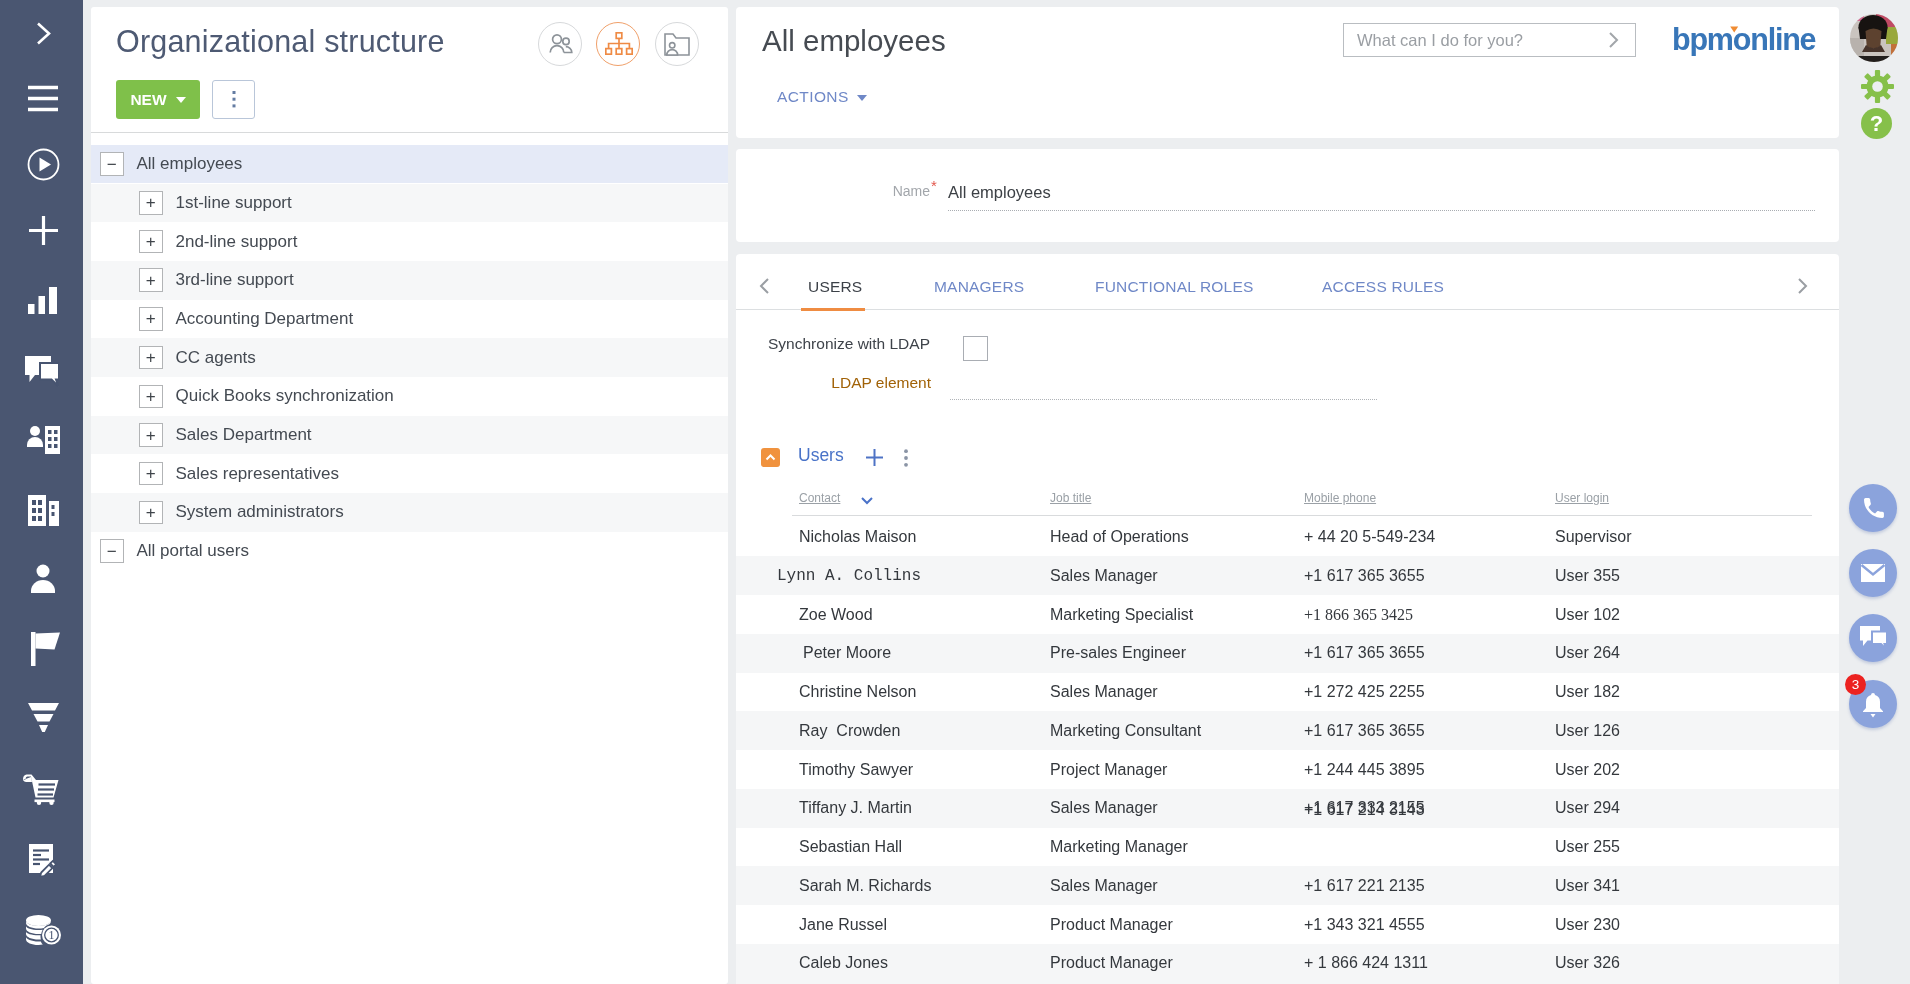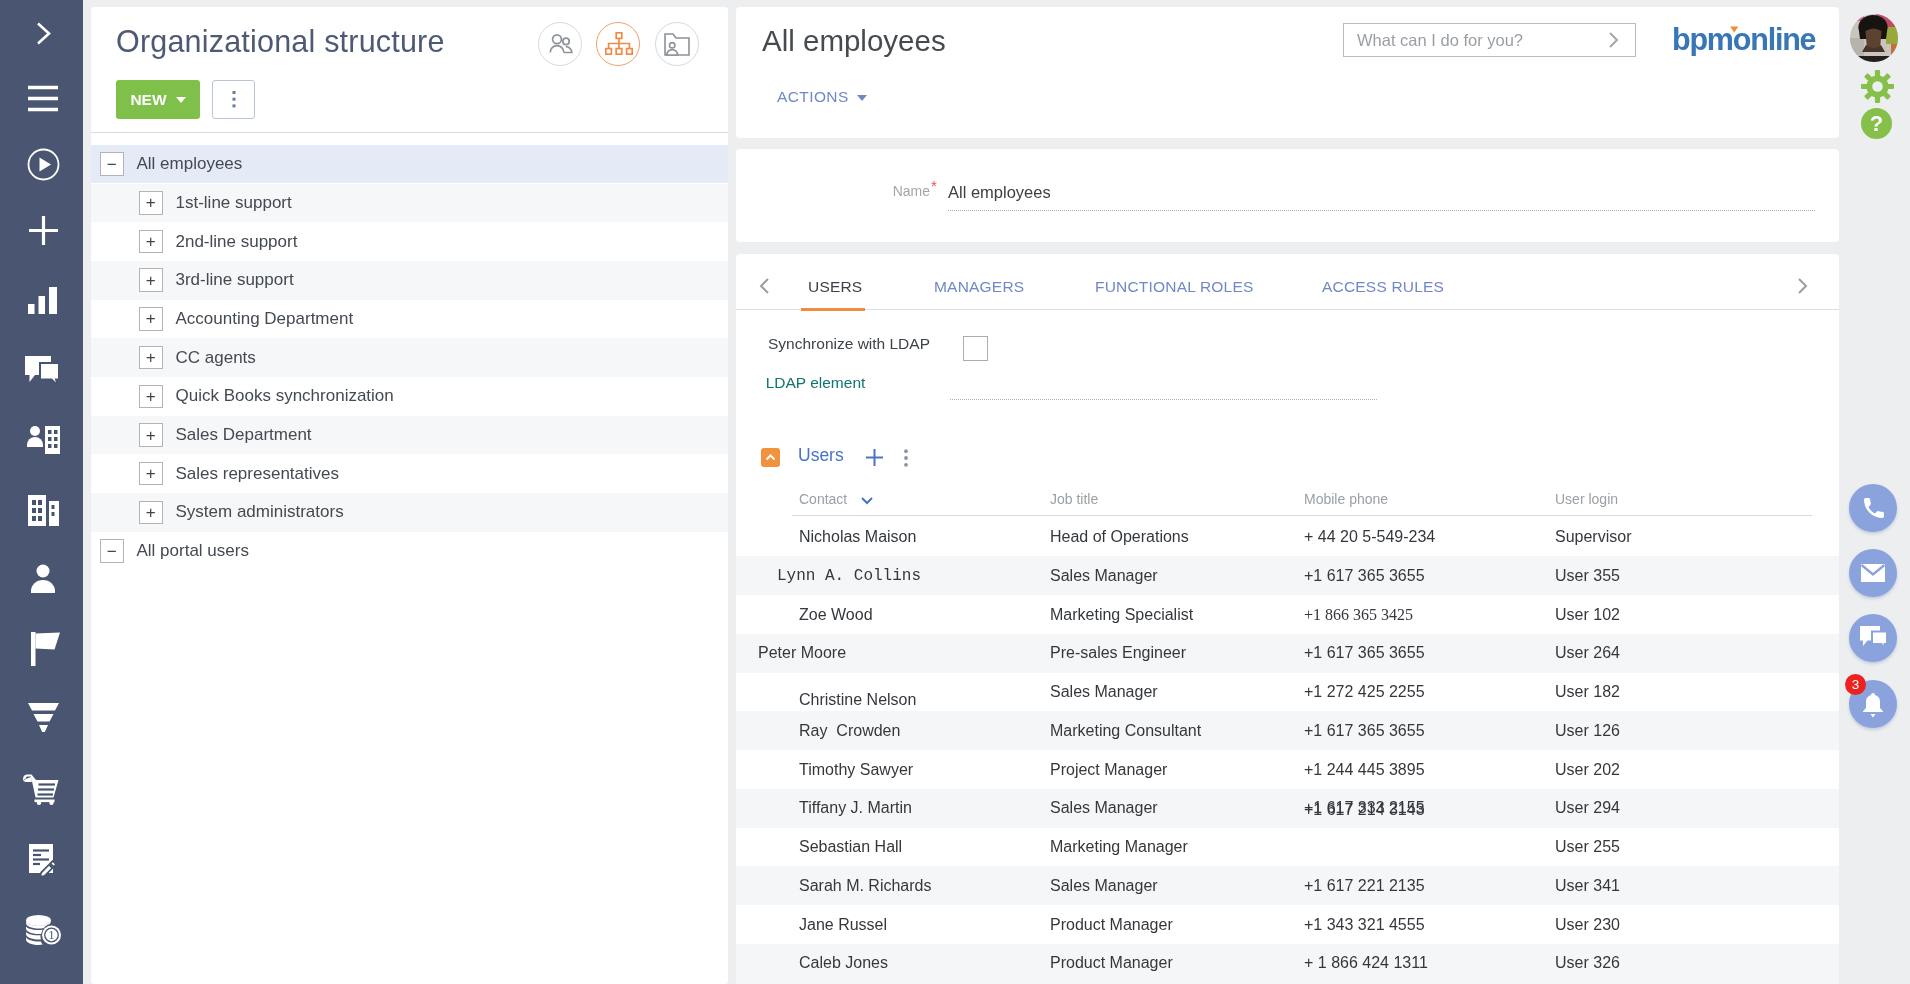--- a/index.html
+++ b/index.html
@@ -3,21 +3,21 @@
 <meta charset="utf-8">
 <style>
 * { margin:0; padding:0; box-sizing:border-box; }
 html,body { width:1910px; height:984px; overflow:hidden; background:#eceef0; font-family:"Liberation Sans", sans-serif; }
 .abs { position:absolute; }
 .card { position:absolute; background:#fff; }
 .sidebar { position:absolute; left:0; top:0; width:83px; height:984px; background:#4a5671; }
 .tree-row { position:absolute; left:91px; width:637px; height:38.7px; display:flex; align-items:center; font-size:17px; color:#444a52; }
 .pm { width:23.5px; height:23.5px; border:1px solid #b2b4b6; background:#fff; display:flex; align-items:center; justify-content:center; font-size:17px; color:#3f444a; line-height:1; flex:none; }
 .tab { position:absolute; top:277.5px; font-size:15.5px; color:#6f88c7; letter-spacing:0.2px; }
-.hdr { position:absolute; top:491px; font-size:14px; color:#9aa0a6; }
+.hdr { position:absolute; top:491px; font-size:12px; color:#9aa0a6;text-decoration:underline; }
 .cell { position:absolute; font-size:16px; color:#34383d; }
 .rowband { position:absolute; left:736px; width:1103px; height:39px; background:#f5f6f7; }
 .circbtn { position:absolute; width:44px; height:44px; border-radius:50%; border:1px solid #d7d9db; }
 .railcirc { position:absolute; left:1849px; width:48px; height:48px; border-radius:50%; background:#8ba3dc; display:flex; align-items:center; justify-content:center; box-shadow:0 2px 3px rgba(120,140,190,0.35); }
 </style>
 </head>
 <body>
 
 <div class="sidebar" id="sb"></div>
 <svg class="abs" style="left:31px; top:21px;" width="25" height="25" viewBox="0 0 25 25">
@@ -181,21 +181,21 @@
     <path d="M5 2 L12 9 L5 16" fill="none" stroke="#9a9ea3" stroke-width="2"></path>
   </svg>
 <div class="tab" style="left:808px; color:#3c4148;">USERS</div>
 <div class="tab" style="left:934px;">MANAGERS</div>
 <div class="tab" style="left:1095px;">FUNCTIONAL ROLES</div>
 <div class="tab" style="left:1322px;">ACCESS RULES</div>
 <div class="abs" style="left:801px; top:308px; width:64px; height:3px; background:#ef8c42;"></div>
 
 <div class="abs" style="left:700px; top:335px; width:230px; text-align:right; font-size:15.5px; color:#3e434a;">Synchronize with LDAP</div>
 <div class="abs" style="left:963px; top:336px; width:25px; height:25px; border:1px solid #a9adb3; background:#fff;"></div>
-<div class="abs" style="left:700px; top:374px; width:231px; text-align:center; font-size:15.5px; color:#0f766e;">LDAP element</div>
+<div class="abs" style="left:700px; top:374px; width:231px; text-align:right; font-size:15.5px; color:#a16207;">LDAP element</div>
 <div class="abs" style="left:950px; top:399px; width:427px; border-bottom:1px dotted #b0b4b8;"></div>
 
 <div class="abs" style="left:761px; top:448px; width:19px; height:19px; background:#f0923e; border-radius:3px;"></div>
 <svg class="abs" style="left:761px; top:448px;" width="19" height="19" viewBox="0 0 19 19">
     <path d="M5.5 11.5 L9.5 7.5 L13.5 11.5" fill="none" stroke="#fff" stroke-width="2"></path>
   </svg>
 <div class="abs" style="left:798px; top:445px; font-size:17.5px; color:#4973c8;">Users</div>
 <svg class="abs" style="left:865px; top:448px;" width="19" height="19" viewBox="0 0 19 19">
     <path d="M9.5 1 V18 M1 9.5 H18" stroke="#4e73c5" stroke-width="2" fill="none"></path>
   </svg>
@@ -227,25 +227,25 @@
     <div class="cell" style="left:1304px; top:528.0px;">+ 44 20 5-549-234</div>
     <div class="cell" style="left:1555px; top:528.0px;">Supervisor</div>
     <div class="cell" style="left:777px; top:566.8px;font-family:Liberation Mono, monospace;">Lynn A. Collins</div>
     <div class="cell" style="left:1050px; top:566.8px;">Sales Manager</div>
     <div class="cell" style="left:1304px; top:566.8px;">+1 617 365 3655</div>
     <div class="cell" style="left:1555px; top:566.8px;">User 355</div>
     <div class="cell" style="left:799px; top:605.5px;">Zoe Wood</div>
     <div class="cell" style="left:1050px; top:605.5px;">Marketing Specialist</div>
     <div class="cell" style="left:1304px; top:605.5px;font-family:Liberation Serif, serif;">+1 866 365 3425</div>
     <div class="cell" style="left:1555px; top:605.5px;">User 102</div>
-    <div class="cell" style="left:758px; top:644.3px;">Peter Moore</div>
+    <div class="cell" style="left:803px; top:644.3px;">Peter Moore</div>
     <div class="cell" style="left:1050px; top:644.3px;">Pre-sales Engineer</div>
     <div class="cell" style="left:1304px; top:644.3px;">+1 617 365 3655</div>
     <div class="cell" style="left:1555px; top:644.3px;">User 264</div>
-    <div class="cell" style="left:799px; top:683.0px;margin-top:8px;">Christine Nelson</div>
+    <div class="cell" style="left:799px; top:683.0px;">Christine Nelson</div>
     <div class="cell" style="left:1050px; top:683.0px;">Sales Manager</div>
     <div class="cell" style="left:1304px; top:683.0px;">+1 272 425 2255</div>
     <div class="cell" style="left:1555px; top:683.0px;">User 182</div>
     <div class="cell" style="left:799px; top:721.8px;">Ray&nbsp; Crowden</div>
     <div class="cell" style="left:1050px; top:721.8px;text-align:center;">Marketing Consultant</div>
     <div class="cell" style="left:1304px; top:721.8px;">+1 617 365 3655</div>
     <div class="cell" style="left:1555px; top:721.8px;">User 126</div>
     <div class="cell" style="left:799px; top:760.5px;">Timothy Sawyer</div>
     <div class="cell" style="left:1050px; top:760.5px;">Project Manager</div>
     <div class="cell" style="left:1304px; top:760.5px;">+1 244 445 3895</div>

